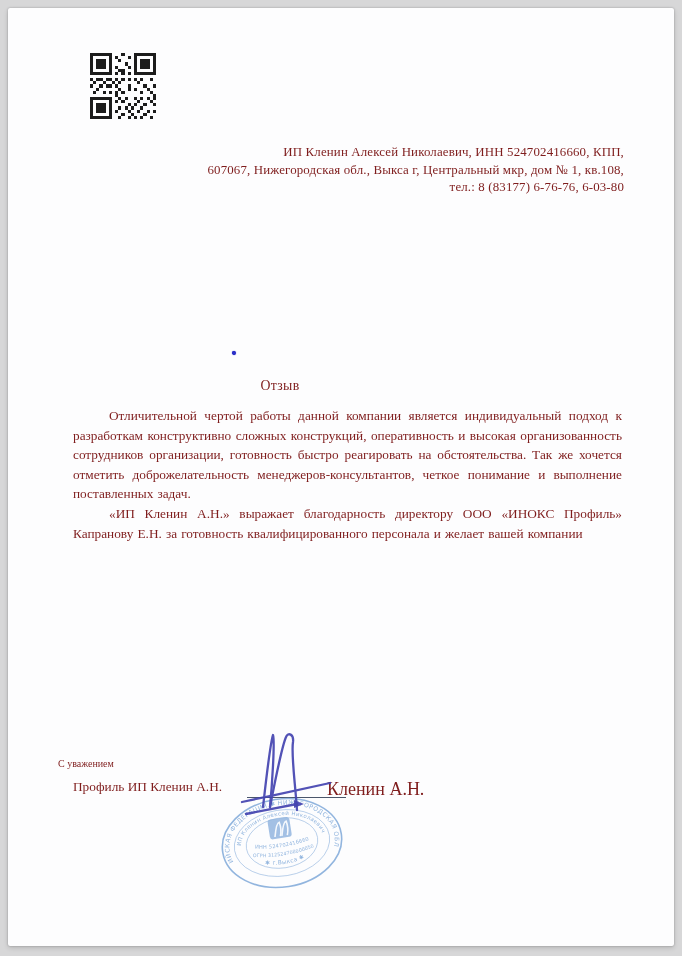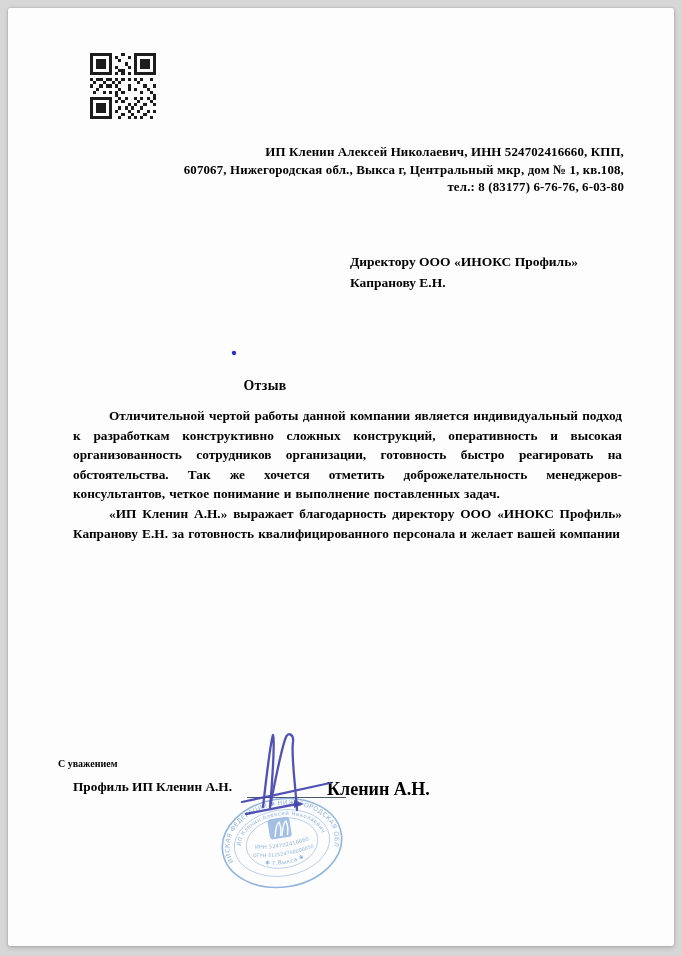--- a/index.html
+++ b/index.html
@@ -8,33 +8,33 @@
     background:#d7d7d8;
     font-family:"Liberation Serif","DejaVu Serif",serif;
   }
   .paper{
     position:absolute;left:8px;top:8px;width:666px;height:938px;
     background:#fdfdfe;border-radius:2px;
     box-shadow:0 0 2px rgba(0,0,0,.28),0 2px 5px rgba(0,0,0,.15);
     overflow:hidden;
   }
   .abs{position:absolute;}
-  .ink{color:#000000;font-weight:bold;}
+  .ink{color:#7f1d1d;}
   
   .qr{left:82px;top:45px;width:66px;height:66px;}
   
   .sender{right:50px;top:136px;width:530px;text-align:right;
     font-size:12.9px;line-height:17.6px;letter-spacing:.15px;}
   
   .addressee{left:342px;top:243px;font-size:13.5px;line-height:21px;}
   
   .ink-dot{left:224px;top:343px;width:4px;height:3.5px;border-radius:2px;
     background:#2b2fc8;transform:rotate(20deg);box-shadow:0 0 1px #2b2fc8;}
   
-  .title{left:197px;top:370px;width:120px;text-align:center;
+  .title{left:212px;top:370px;width:120px;text-align:center;
     font-size:13.8px;letter-spacing:.3px;}
   
   .body-text{left:65px;top:398px;width:549px;
     font-size:13.3px;line-height:19.6px;text-align:justify;word-spacing:.06em;}
   .body-text p{margin:0;text-indent:36px;}
   .body-text p.no-indent{text-indent:0;}
   
   .regards{left:50px;top:750px;font-size:10px;}
   .signer-title{left:65px;top:771px;font-size:13.3px;}
   .sig-line{left:239px;top:789px;width:99px;height:1.2px;background:#4a566b;}
@@ -74,24 +74,20 @@
         M9,20h1v1h-1z M12,20h1v1h-1z M14,20h1v1h-1z M16,20h1v1h-1z M19,20h1v1h-1z"></path>
     </g>
   </svg>
 
   <div class="abs sender ink">
     <div>ИП Кленин Алексей Николаевич, ИНН 524702416660, КПП,</div>
     <div>607067, Нижегородская обл., Выкса г, Центральный мкр, дом № 1, кв.108,</div>
     <div>тел.: 8 (83177) 6-76-76, 6-03-80</div>
   </div>
 
-  <div class="abs addressee ink">
-    <div>Директору ООО «ИНОКС Профиль»</div>
-    <div>Капранову Е.Н.</div>
-  </div>
 
   <div class="abs ink-dot"></div>
 
   <div class="abs title ink">Отзыв</div>
 
   <div class="abs body-text ink">
     <p>Отличительной чертой работы данной компании является индивидуальный подход к разработкам конструктивно сложных конструкций, оперативность и высокая организованность сотрудников организации, готовность быстро реагировать на обстоятельства. Так же хочется отметить доброжелательность менеджеров-консультантов, четкое понимание и выполнение поставленных задач.</p>
     <p>«ИП Кленин А.Н.» выражает благодарность директору ООО «ИНОКС Профиль» Капранову Е.Н. за готовность квалифицированного персонала и желает вашей компании</p>
   </div>
 

